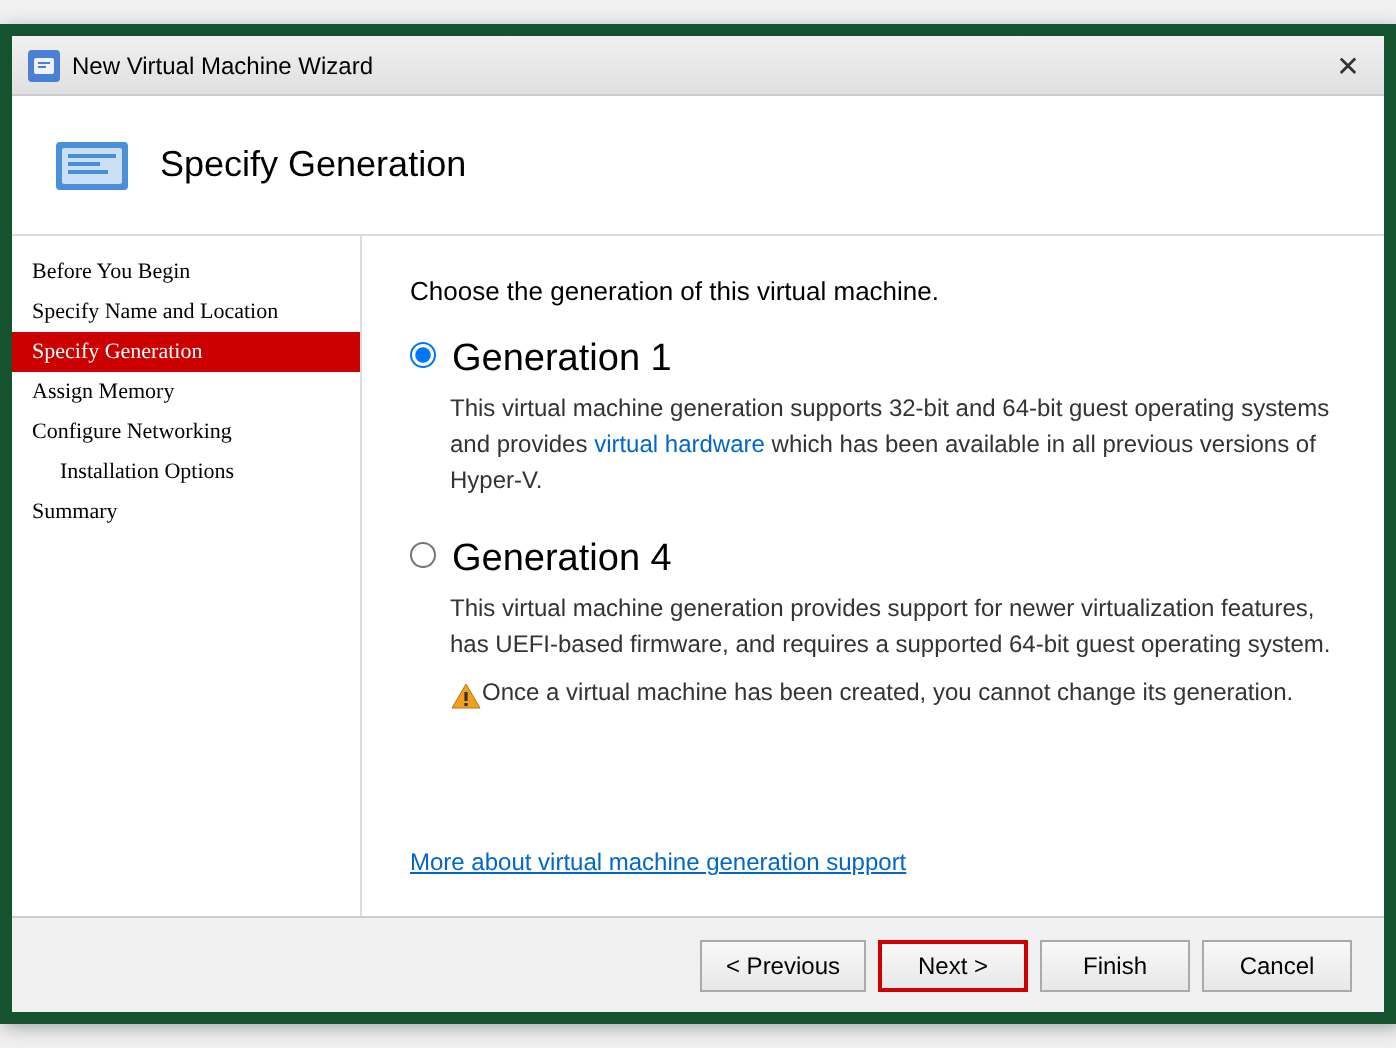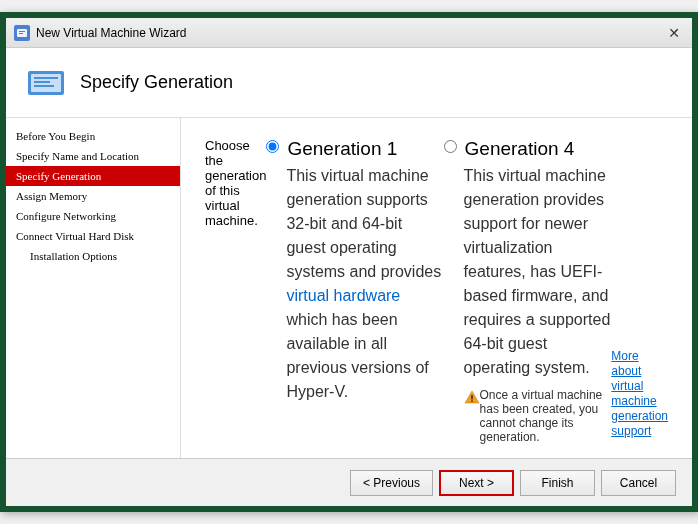--- a/index.html
+++ b/index.html
@@ -104,21 +104,21 @@
     }
     .sidebar-item.indent {
       padding-left: 24px;
     }
     .main-content {
       flex: 1;
       background: white;
       padding: 20px 24px;
       overflow-y: auto;
       display: flex;
-      flex-direction: row;
+      flex-direction: column;
     }
     .main-description {
       font-size: 13px;
       margin-bottom: 16px;
       color: #000;
     }
     .option-group {
       margin-bottom: 12px;
     }
     .radio-label {
@@ -130,21 +130,21 @@
       margin-top: 2px;
       margin-right: 8px;
       flex-shrink: 0;
     }
     .option-title {
       font-size: 19px;
       font-weight: normal;
       color: #000;
     }
     .option-description {
-      font-size: 16px;
+      font-size: 12px;
       color: #333;
       margin-left: 20px;
       margin-bottom: 8px;
       line-height: 1.5;
     }
     .option-description a {
       color: #0066cc;
       text-decoration: none;
     }
     .warning-box {
@@ -231,22 +231,22 @@
   </div>
 
   <div class="content-area">
 
     <div class="sidebar">
       <div class="sidebar-item">Before You Begin</div>
       <div class="sidebar-item">Specify Name and Location</div>
       <div class="sidebar-item active">Specify Generation</div>
       <div class="sidebar-item">Assign Memory</div>
       <div class="sidebar-item">Configure Networking</div>
-      <div class="sidebar-item">Connect Virtual Hard Disk</div>
       <div class="sidebar-item indent">Installation Options</div>
+      <div class="sidebar-item">Summary</div>
     </div>
 
     <div class="main-content">
       <p class="main-description">Choose the generation of this virtual machine.</p>
 
       <div class="option-group">
         <label class="radio-label">
           <input type="radio" name="generation" checked="" style="">
           <span class="option-title">Generation 1</span>
         </label>

